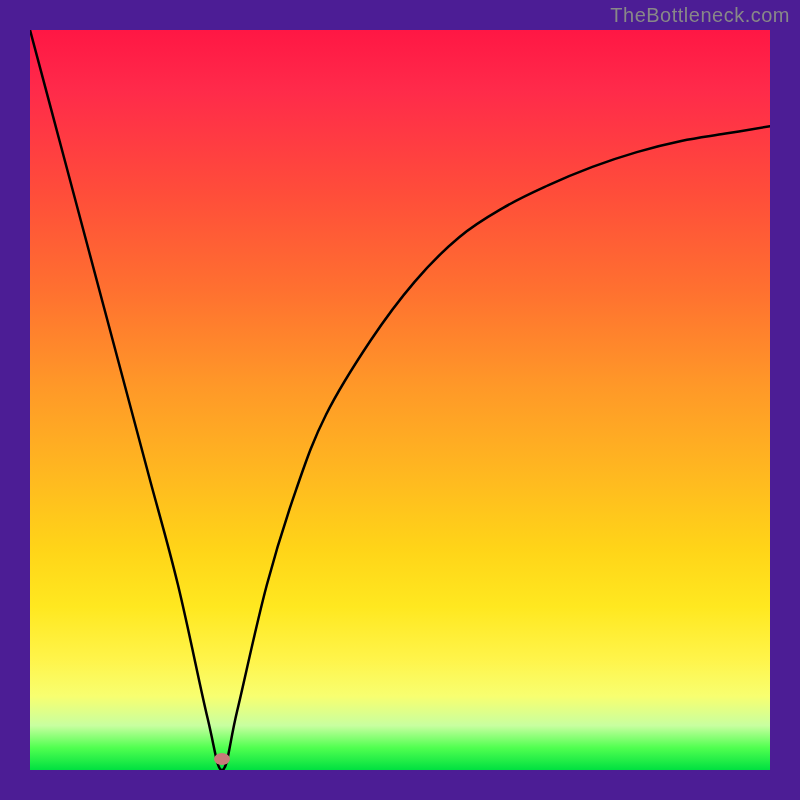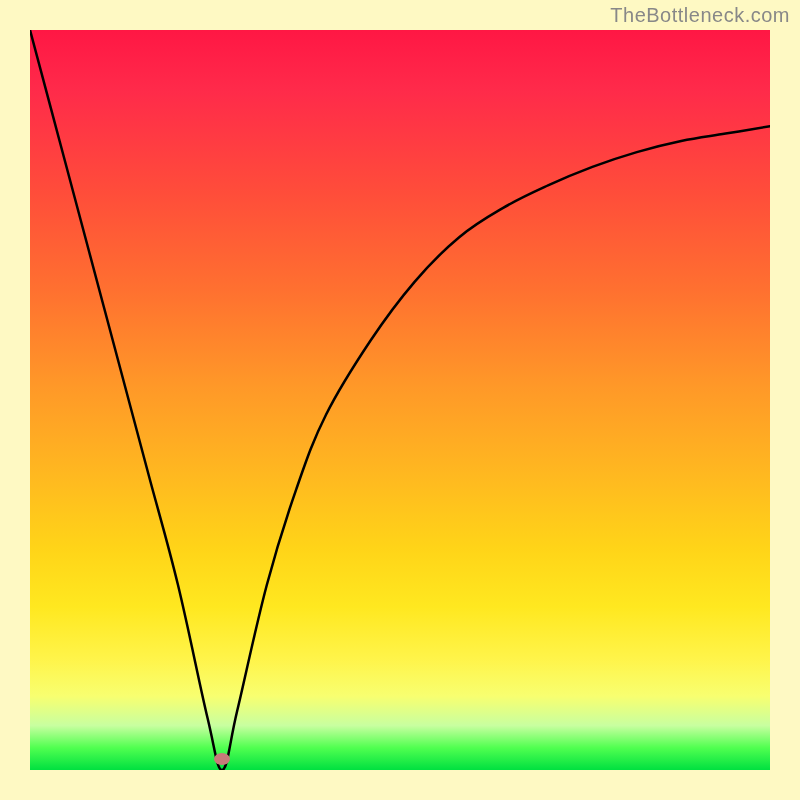--- a/index.html
+++ b/index.html
@@ -1,20 +1,20 @@
 <!DOCTYPE html>
 <html><head>
 <meta charset="utf-8">
 <style>
   * { margin: 0; padding: 0; box-sizing: border-box; }
   html, body { width: 800px; height: 800px; overflow: hidden; }
   .outer {
     width: 800px;
     height: 800px;
-    background: #fef9c3;
+    background: #4c1d95;
     position: relative;
   }
   .attribution {
     position: absolute;
     top: 4px;
     right: 10px;
     color: #888;
     font-family: Arial, Helvetica, sans-serif;
     font-size: 20px;
     letter-spacing: 0.5px;

